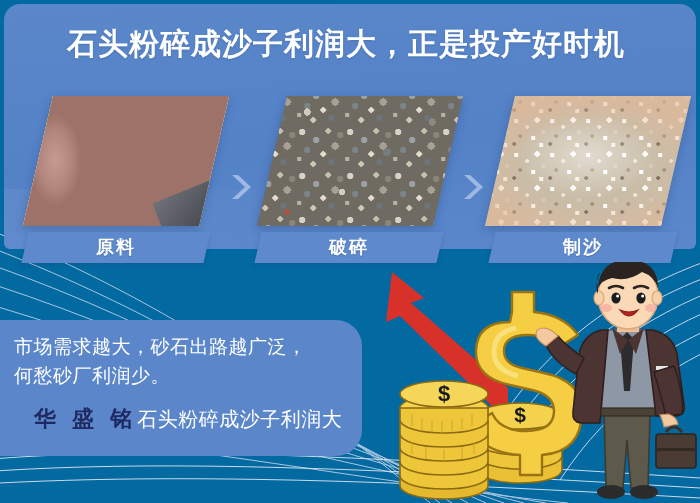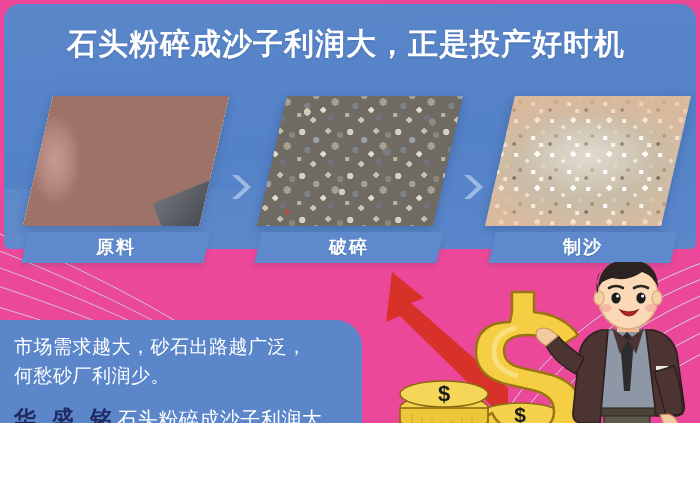--- a/index.html
+++ b/index.html
@@ -7,23 +7,23 @@
     padding: 0;
     background: #ffffff;
   }
   body {
     font-family: "Liberation Sans", "DejaVu Sans", sans-serif;
   }
 
   #poster {
     position: relative;
     width: 700px;
-    height: 423px;
+    height: 503px;
     overflow: hidden;
-    background: #ec4899;
+    background: #0369a1;
   }
 
   
   .swoosh-layer {
     position: absolute;
     left: 0; top: 210px;
     width: 700px; height: 293px;
     overflow: hidden;
     pointer-events: none;
   }
@@ -226,20 +226,21 @@
   .brand-line {
     padding-left: 28px;
     padding-top: 14px;
     white-space: nowrap;
   }
   .brand-name {
     color: #1f2a63;
     font-size: 22px;
     font-weight: bold;
     letter-spacing: 5px;
+    margin-left: 20px;
   }
   .brand-tail {
     color: #ffffff;
     font-size: 20px;
     letter-spacing: .5px;
   }
 
   
   .growth-arrow {
     position: absolute;

